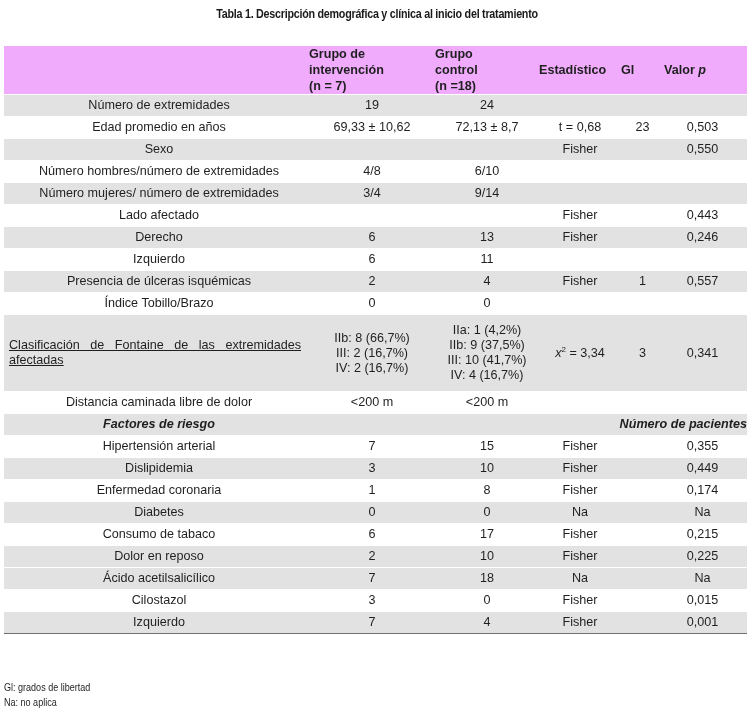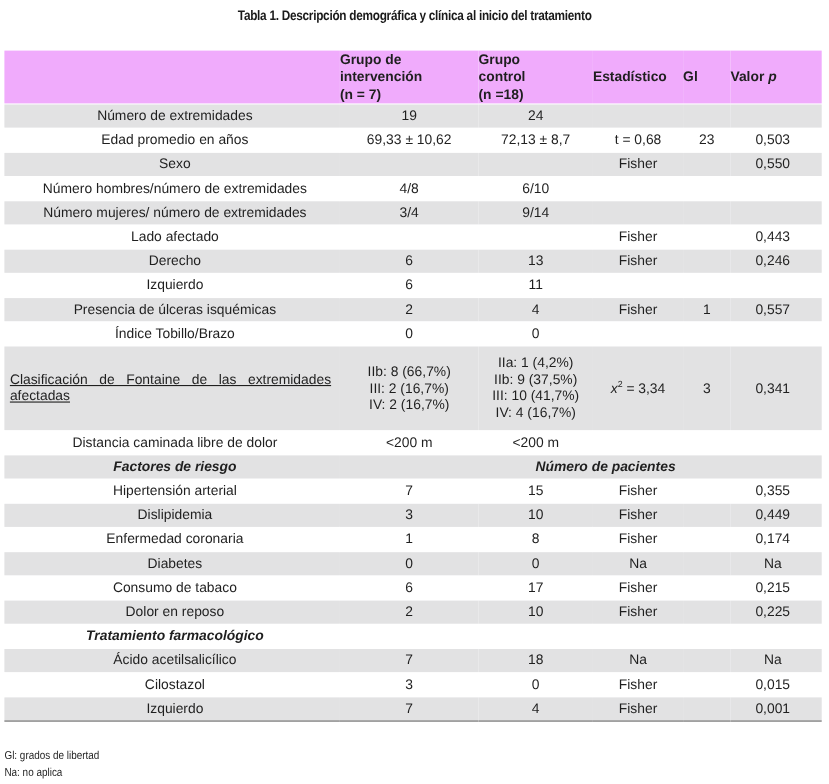--- a/index.html
+++ b/index.html
@@ -73,21 +73,21 @@
       text-align: justify;
       text-align-last: left;
       padding-right: 8px;
       text-decoration: underline;
     }
     tbody td.p-cell { padding-right: 6px; }
     tr.shade td { background: #e2e2e3; }
     tr.plain td { background: #ffffff; }
     tr.section td { font-weight: bold; font-style: italic; }
     tr.section td.section-span {
-      text-align: center;
+      text-align: right;
       padding-left: 45px;
     }
     tr.tall td { height: 76px; }
     .multi div { line-height: 15px; }
     tbody tr:last-child td { border-bottom: 1.5px solid #707070; }
     .footnotes {
       position: absolute;
       top: 680px;
       left: 4px;
       font-size: 10.5px;
@@ -282,24 +282,20 @@
         <td class="p-cell">0,215</td>
       </tr>
       <tr class="shade">
         <td class="label">Dolor en reposo</td>
         <td>2</td>
         <td>10</td>
         <td>Fisher</td>
         <td></td>
         <td class="p-cell">0,225</td>
       </tr>
-      <tr class="plain section">
-        <td class="label">Tratamiento farmacológico</td>
-        <td colspan="5"></td>
-      </tr>
       <tr class="shade">
         <td class="label">Ácido acetilsalicílico</td>
         <td>7</td>
         <td>18</td>
         <td>Na</td>
         <td></td>
         <td class="p-cell">Na</td>
       </tr>
       <tr class="plain">
         <td class="label">Cilostazol</td>

